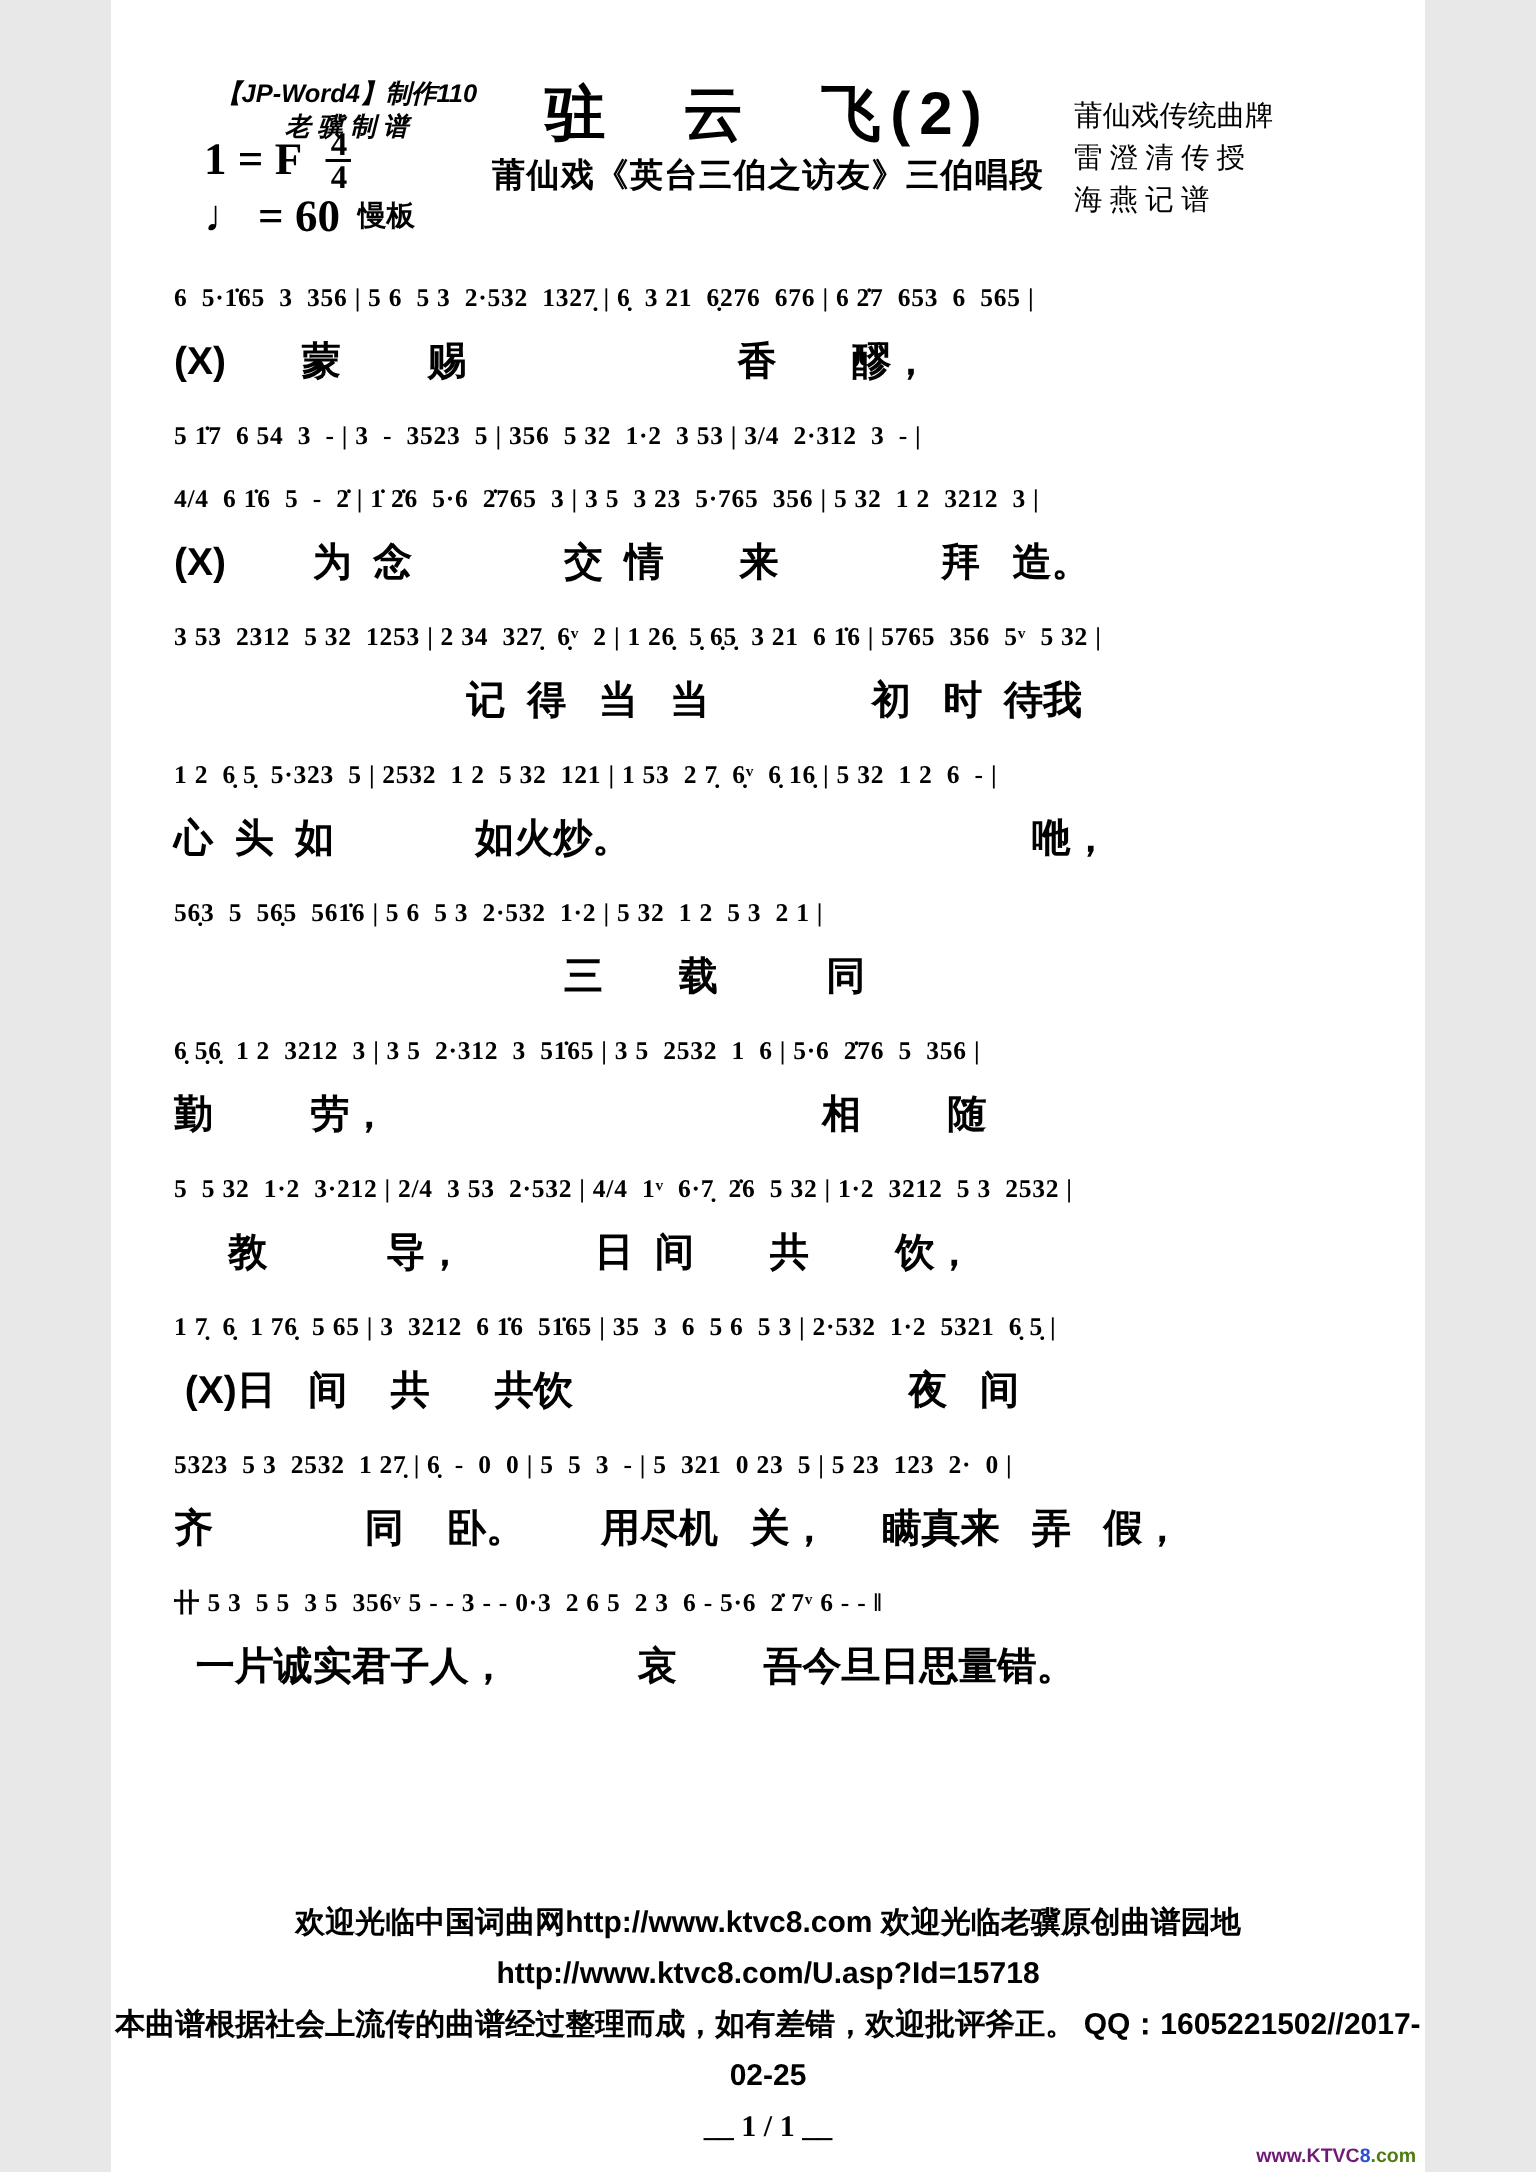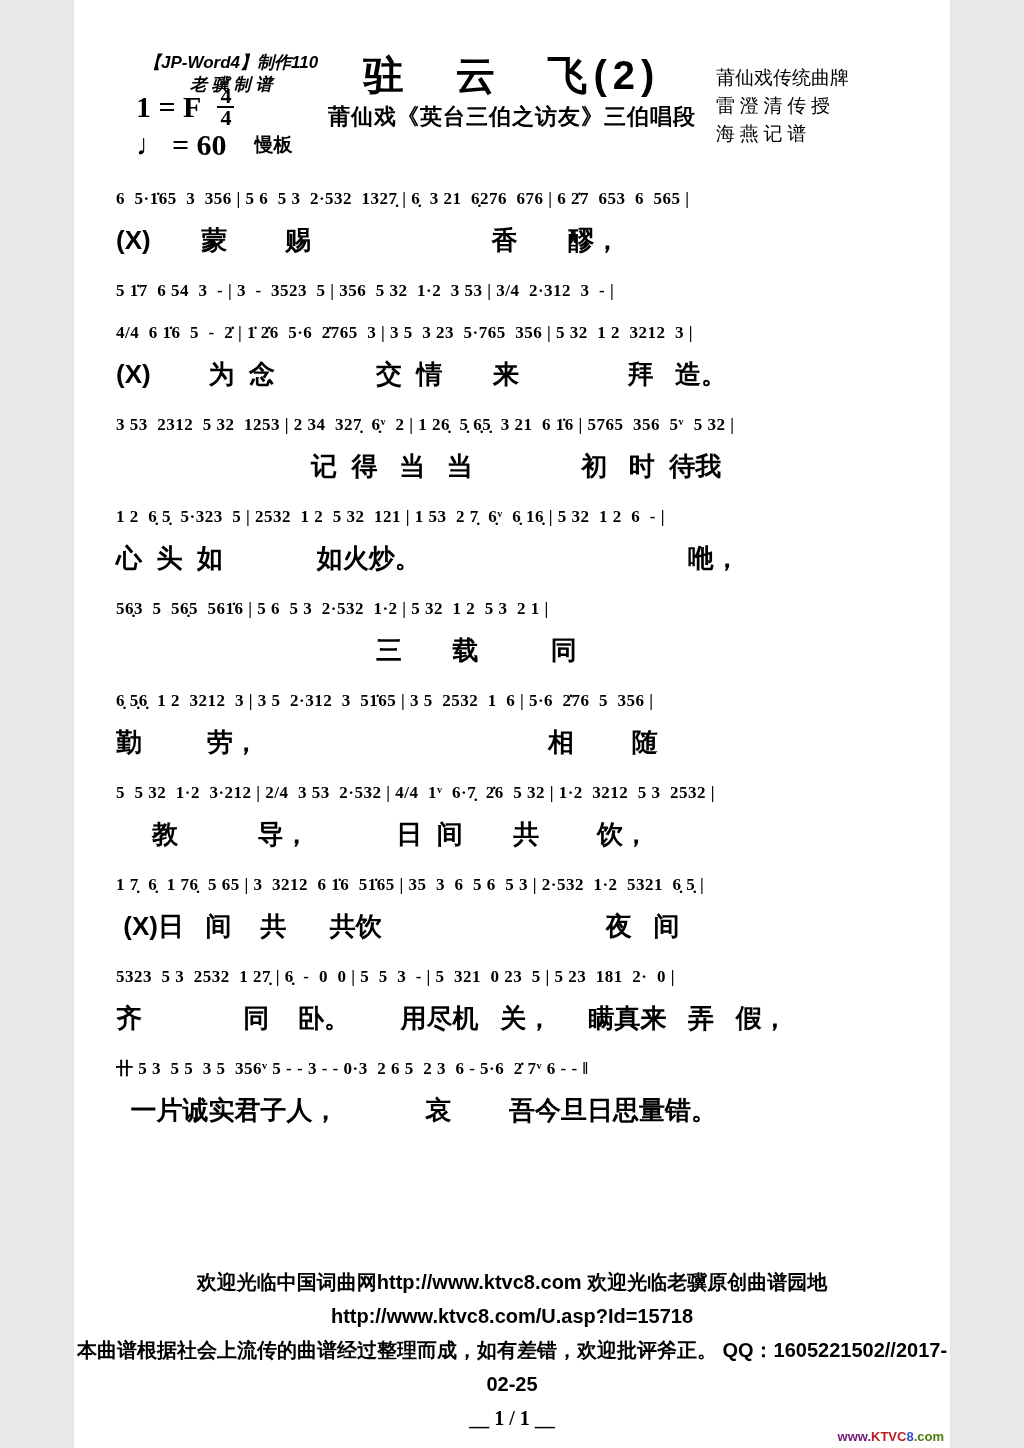--- a/index.html
+++ b/index.html
@@ -22,21 +22,21 @@
   .keyblock {
     position:absolute; left:62px; top:86px;
     font-family:"Liberation Serif","DejaVu Serif",serif;
     font-weight:bold; font-size:30px; line-height:34px;
   }
   .keyrow { display:flex; align-items:center; gap:6px; }
   .frac { display:inline-flex; flex-direction:column; align-items:center;
           font-size:22px; line-height:20px; margin-left:10px; }
   .frac .den { border-top:2px solid #000; padding:0 3px; }
   .frac .num { padding:0 3px; }
-  .tempo-style { font-size:19px; font-weight:bold; margin-left:22px;
+  .tempo-style { font-size:19px; font-weight:bold; margin-left:6px;
                  font-family:"Liberation Sans","DejaVu Sans",sans-serif; }
   .title {
     position:absolute; left:0; right:0; top:48px;
     text-align:center; font-weight:bold; font-size:40px; letter-spacing:6px;
   }
   .subtitle {
     position:absolute; left:0; right:0; top:102px;
     text-align:center; font-weight:bold; font-size:22px; letter-spacing:1px;
   }
   .credits {
@@ -132,32 +132,32 @@
     </div>
     <div class="line">
       <div class="notation">5  5 32  1·2  3·212 | 2/4  3 53  2·532 | 4/4  1ᵛ  6·7̣  2̇6  5 32 | 1·2  3212  5 3  2532 |</div>
       <div class="lyrics">     教           导，            日  间       共        饮，</div>
     </div>
     <div class="line">
       <div class="notation">1 7̣  6̣  1 76̣  5 65 | 3  3212  6 1̇6  51̇65 | 35  3  6  5 6  5 3 | 2·532  1·2  5321  6̣ 5̣ |</div>
       <div class="lyrics"> (X)日   间    共      共饮                               夜   间</div>
     </div>
     <div class="line">
-      <div class="notation">5323  5 3  2532  1 27̣ | 6̣  -  0  0 | 5  5  3  - | 5  321  0 23  5 | 5 23  181  2·  0 |</div>
+      <div class="notation">5323  5 3  2532  1 27̣ | 6̣  -  0  0 | 5  5  3  - | 5  321  0 23  5 | 5 23  123  2·  0 |</div>
       <div class="lyrics">齐              同    卧。       用尽机   关，     瞒真来   弄   假，</div>
     </div>
     <div class="line">
       <div class="notation">卄 5 3  5 5  3 5  356ᵛ 5 - - 3 - - 0·3  2 6 5  2 3  6 - 5·6  2̇ 7ᵛ 6 - - ‖</div>
       <div class="lyrics">  一片诚实君子人，            哀        吾今旦日思量错。</div>
     </div>
   </div>
 
   <div class="footer">
     <div class="fline">欢迎光临中国词曲网http://www.ktvc8.com  欢迎光临老骥原创曲谱园地http://www.ktvc8.com/U.asp?Id=15718</div>
     <div class="fline">本曲谱根据社会上流传的曲谱经过整理而成，如有差错，欢迎批评斧正。   QQ：1605221502//2017-02-25</div>
     <div class="pagenum">__ 1 / 1 __</div>
   </div>
 
   <div class="watermark">
-    <span style="color: #701a75;">www.</span><span style="color: #b91c1c;">KTVC</span><span style="color: rgb(48, 80, 208);">8</span><span style="color: #4d7c0f;">.com</span>
+    <span style="color: #701a75;">www.</span><span style="color: #701a75;">KTVC</span><span style="color: rgb(48, 80, 208);">8</span><span style="color: #4d7c0f;">.com</span>
   </div>
 
 </div>
 
 </body></html>

